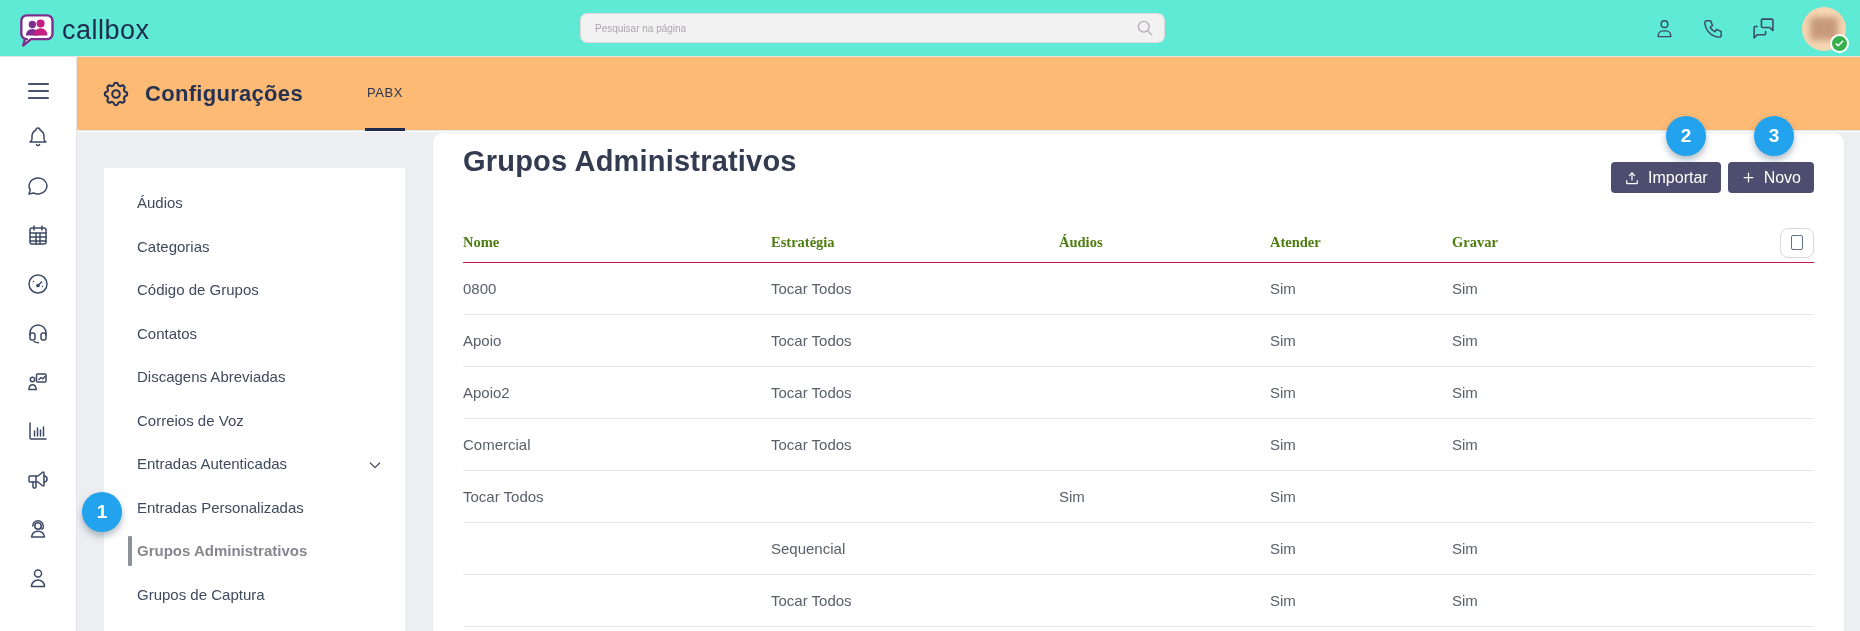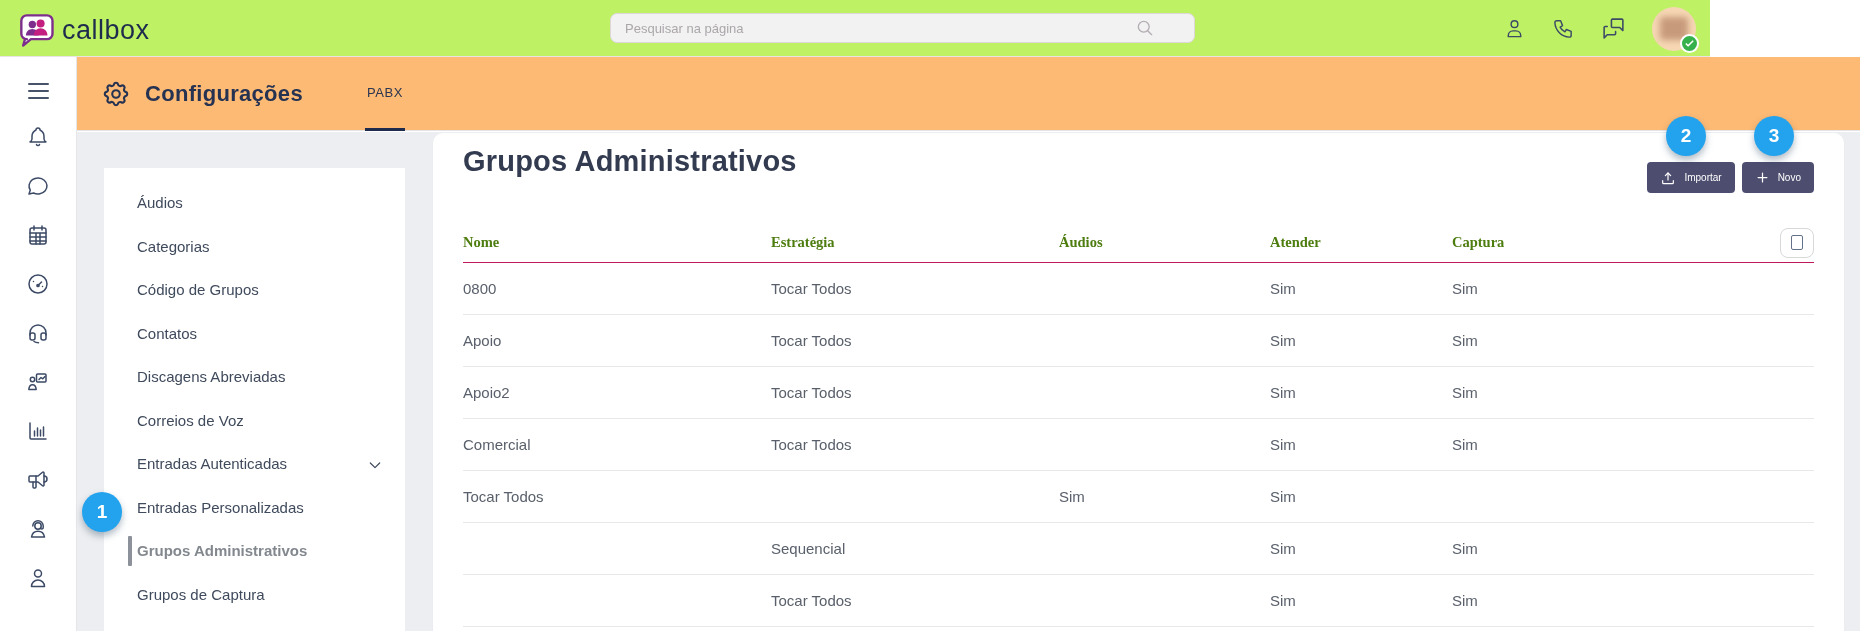--- a/index.html
+++ b/index.html
@@ -1,27 +1,27 @@
 <!DOCTYPE html>
 <html><head>
 <meta charset="utf-8">
 <style>
   * { margin:0; padding:0; box-sizing:border-box; }
   html,body { width:1860px; height:631px; overflow:hidden; }
   body { font-family:"Liberation Sans", sans-serif; background:#fff; position:relative; color:#3f4a5c; }
 
   
-  .topbar { position:absolute; left:0; top:0; width:1710px; height:57px; background:#bef264;
+  .topbar { position:absolute; left:0; top:0; width:1860px; height:57px; background:#5eead4;
             border-bottom:1px solid #e9e3e3; z-index:30; }
   .logo { position:absolute; left:14px; top:8px; display:flex; align-items:center; gap:4px; cursor:pointer; }
   .logo-text { font-size:27px; font-weight:500; color:#1e2b4d; letter-spacing:.5px; }
   .search-wrap { position:absolute; left:580px; top:13px; width:585px; height:30px; }
   .search-input { width:100%; height:100%; background:#f3f2f3; border:1px solid #ddd7d7; border-radius:7px;
-                  padding:0 38px 0 14px; font-size:13px; color:#555; outline:none;
-                  font-family:"Liberation Sans", sans-serif;margin-left:30px; }
+                  padding:0 38px 0 14px; font-size:10px; color:#555; outline:none;
+                  font-family:"Liberation Sans", sans-serif; }
   .search-input::placeholder { color:#aaa6aa; }
   .search-icon { position:absolute; right:10px; top:5px; }
   .top-icons { position:absolute; right:14px; top:0; height:57px; display:flex; align-items:center; gap:26px; }
   .top-icons .ticon { cursor:pointer; display:flex; }
   .avatar { position:relative; width:44px; height:44px; border-radius:50%; background:#f6d7b3; cursor:pointer; overflow:visible; }
   .avatar-blur { position:absolute; left:8px; top:10px; width:28px; height:23px; background:#c79a7c;
                  filter:blur(3px); border-radius:3px; }
   .online-badge { position:absolute; right:-3px; bottom:-2px; width:19px; height:19px; border-radius:50%;
                   background:#35b14c; border:2px solid #fff; display:flex; align-items:center; justify-content:center; }
 
@@ -53,21 +53,21 @@
   .menu-item.active { font-weight:700; color:#83888f; }
   .active-bar { position:absolute; left:24px; top:7px; width:4px; height:30px; background:#8d9199; border-radius:1px; }
   .chevron { position:absolute; right:22px; top:15px; }
 
   
   .card { position:absolute; left:356px; top:1px; width:1411px; height:498px; background:#fff;
           border-radius:10px 10px 0 0; box-shadow:0 1px 2px rgba(0,0,0,.03); }
   .card-title { position:absolute; left:30px; top:12px; font-size:29px; font-weight:600; color:#333b50; letter-spacing:.2px; }
   .btn-row { position:absolute; right:30px; top:29px; display:flex; gap:7px; }
   .btn { height:31px; background:#4d4d6f; color:#fff; border:none; border-radius:4px; display:inline-flex;
-         align-items:center; gap:8px; padding:0 13px; font-size:10px; font-family:"Liberation Sans", sans-serif;
+         align-items:center; gap:8px; padding:0 13px; font-size:16px; font-family:"Liberation Sans", sans-serif;
          cursor:pointer; }
 
   
   .step-badge { position:absolute; width:40px; height:40px; border-radius:50%; background:#23a3ee; color:#fff;
                 font-size:19px; font-weight:700; display:flex; align-items:center; justify-content:center;
                 box-shadow:0 4px 7px rgba(30,60,90,.35); z-index:40; }
   .badge-1 { left:5px; top:360px; }
   .badge-2 { left:1233px; top:-17px; }
   .badge-3 { left:1321px; top:-17px; }
 
@@ -308,21 +308,21 @@
         <span>Novo</span>
       </button>
     </div>
 
     <div class="table">
       <div class="trow thead">
         <div class="cell">Nome</div>
         <div class="cell">Estratégia</div>
         <div class="cell">Áudios</div>
         <div class="cell">Atender</div>
-        <div class="cell">Captura</div>
+        <div class="cell">Gravar</div>
         <button class="select-btn">
             <i></i>
           </button>
       </div>
 
       <div class="trow tbody-row">
         <div class="cell">0800</div>
         <div class="cell">Tocar Todos</div>
         <div class="cell"></div>
         <div class="cell">Sim</div>

